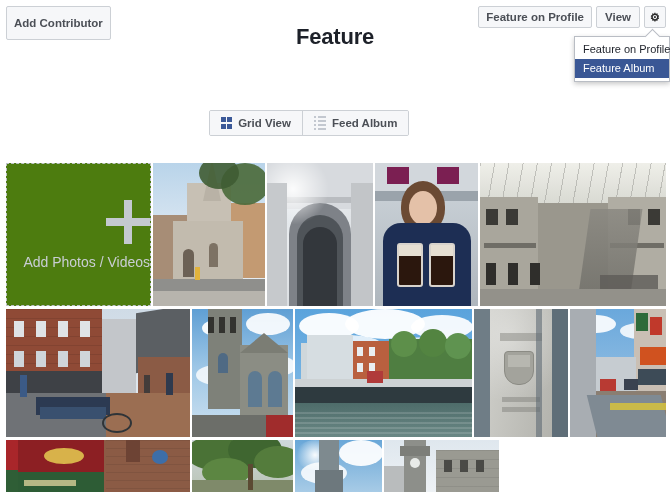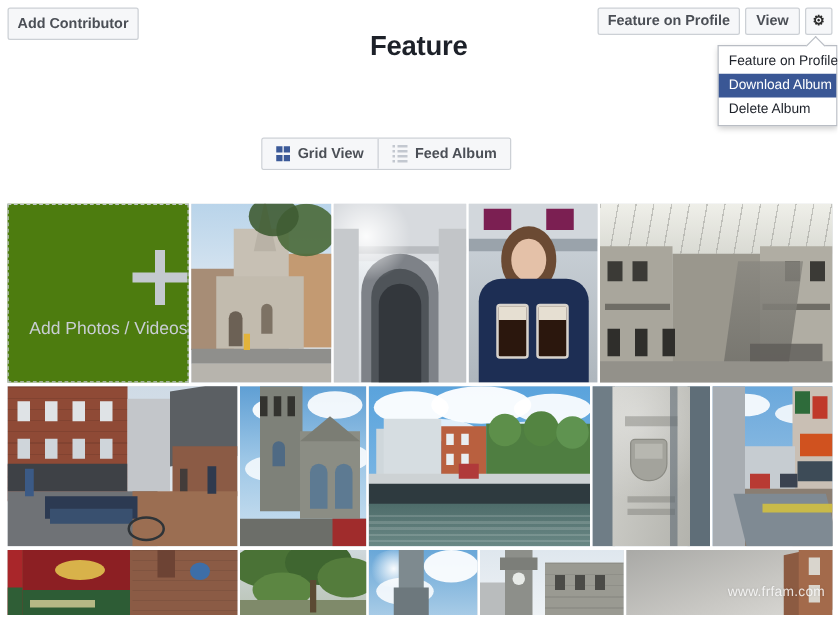--- a/index.html
+++ b/index.html
@@ -12,21 +12,21 @@
 
   
   .topbar{position:absolute;left:0;top:0;width:670px;height:34px;}
   .btn{
     display:inline-flex;align-items:center;justify-content:center;
     background:#f6f7f9;border:1px solid #ccd0d5;border-radius:2px;
     color:#4b4f56;font-size:11px;font-weight:bold;line-height:11px;
     padding:0 7px;height:21px;box-sizing:border-box;cursor:pointer;
     white-space:nowrap;
   }
-  #add-contrib{position:absolute;left:6px;top:6px;height:26px;font-size:11.5px;}
+  #add-contrib{position:absolute;left:6px;top:6px;height:34px;font-size:11.5px;}
   .rightbtns{position:absolute;right:4px;top:6px;display:flex;gap:4px;align-items:flex-start;}
   #feature-btn{height:22px;font-size:11.5px;}
   #edit-btn{height:22px;font-size:11.5px;padding:0 8px;}
   #gear-btn{height:22px;width:22px;padding:0;}
   .gear-glyph{font-size:11px;color:#2b2b2b;line-height:1;}
 
   
   .dropdown{
     position:absolute;left:574px;top:36px;width:96px;
     background:#fff;border:1px solid #b9bdc4;
@@ -119,22 +119,21 @@
       <div class="btn" id="feature-btn">Feature on Profile</div>
       <div class="btn" id="edit-btn">View</div>
       <div class="btn" id="gear-btn">
         <span class="gear-glyph">⚙</span>
       </div>
     </div>
   </div>
 
   <div class="dropdown">
     <div class="dd-item">Feature on Profile</div>
-    <div class="dd-item sel">Download Album</div>
-    <div class="dd-item">Delete Album</div>
+    <div class="dd-item sel">Feature Album</div>
   </div>
 
   <div class="titlewrap">
     <div class="album-title">Feature</div>
   </div>
 
   <div class="viewtoggle">
     <div class="seg">
       <div class="seg-btn">
         <span class="grid-glyph">
@@ -389,24 +388,16 @@
         <div class="obj" style="left:16px;top:6px;width:30px;height:10px;background:#7c7e79"></div>
         <div class="obj" style="left:26px;top:18px;width:10px;height:10px;border-radius:50%;background:#e8ebe8"></div>
         <div class="obj" style="left:52px;top:10px;width:63px;height:42px;background:#9a9a92"></div>
         <div class="obj" style="left:52px;top:10px;width:63px;height:42px;background:repeating-linear-gradient(#00000012 0 1px,transparent 1px 9px)"></div>
         <div class="obj" style="left:60px;top:20px;width:8px;height:12px;background:#4a4a46"></div>
         <div class="obj" style="left:76px;top:20px;width:8px;height:12px;background:#4a4a46"></div>
         <div class="obj" style="left:92px;top:20px;width:8px;height:12px;background:#4a4a46"></div>
         <div class="obj" style="left:0;top:26px;width:20px;height:26px;background:#b9bcbd"></div>
       </div>
 
-      <div class="cell" style="width:165px;height:52px">
-        <div class="sky" style="background:linear-gradient(160deg,#a9a9a6,#c8c7c3 60%,#dcdbd7)"></div>
-        <div class="obj" style="left:126px;top:0;width:39px;height:52px;background:#8c5b42;transform:skewY(-12deg)"></div>
-        <div class="obj" style="left:138px;top:0;width:27px;height:52px;background:#a36a4b"></div>
-        <div class="obj" style="left:146px;top:6px;width:9px;height:14px;background:#d9d5cd"></div>
-        <div class="obj" style="left:146px;top:28px;width:9px;height:14px;background:#d9d5cd"></div>
-        <div class="watermark">www.frfam.com</div>
-      </div>
     </div>
   </div>
 
 </div>
 
 </body></html>

